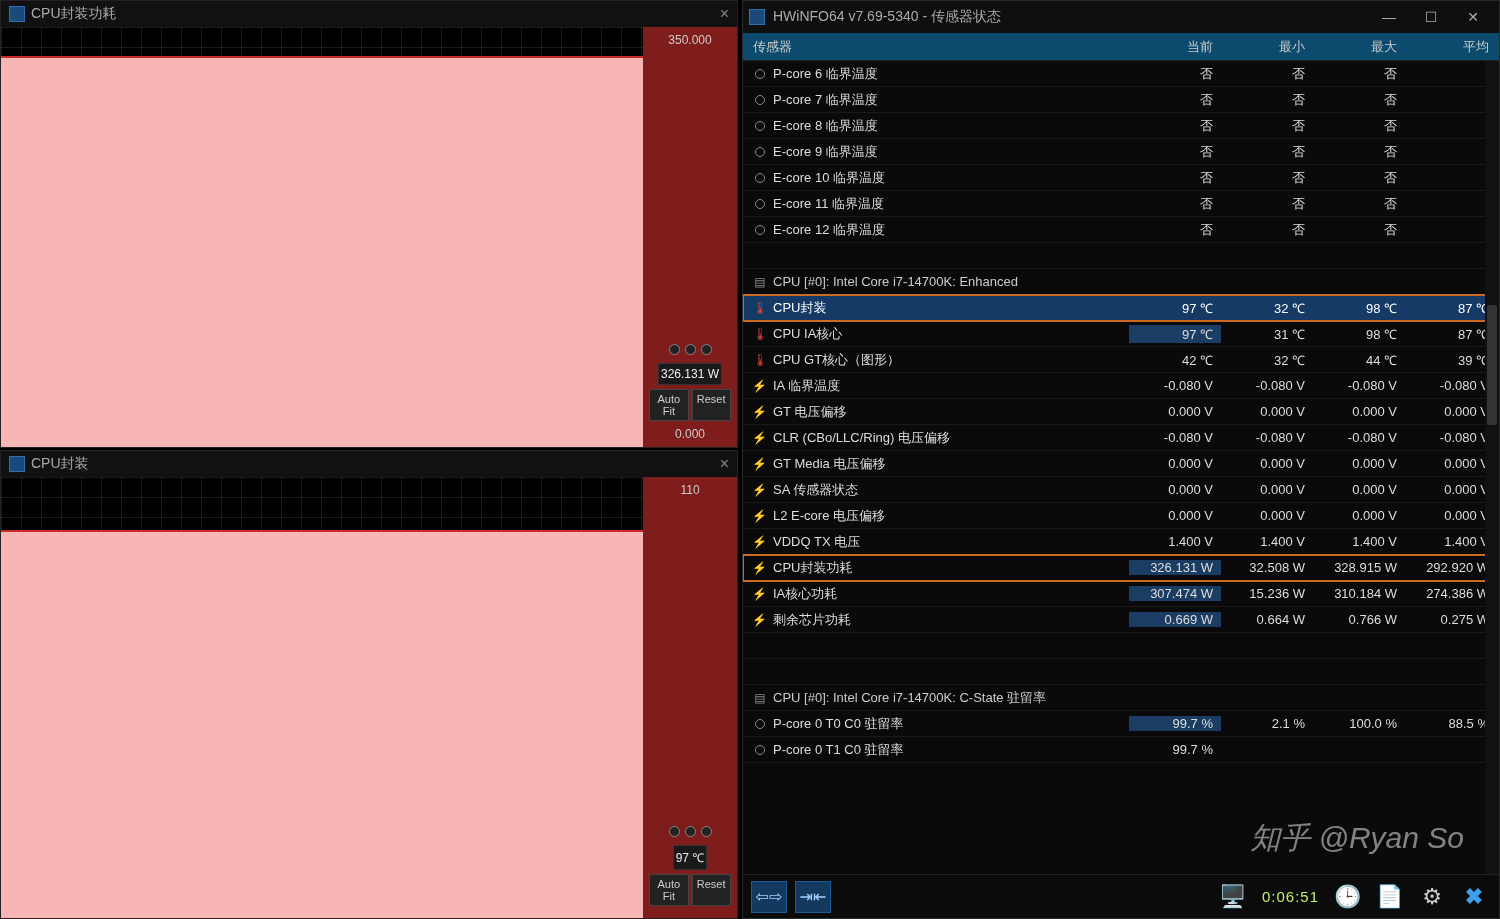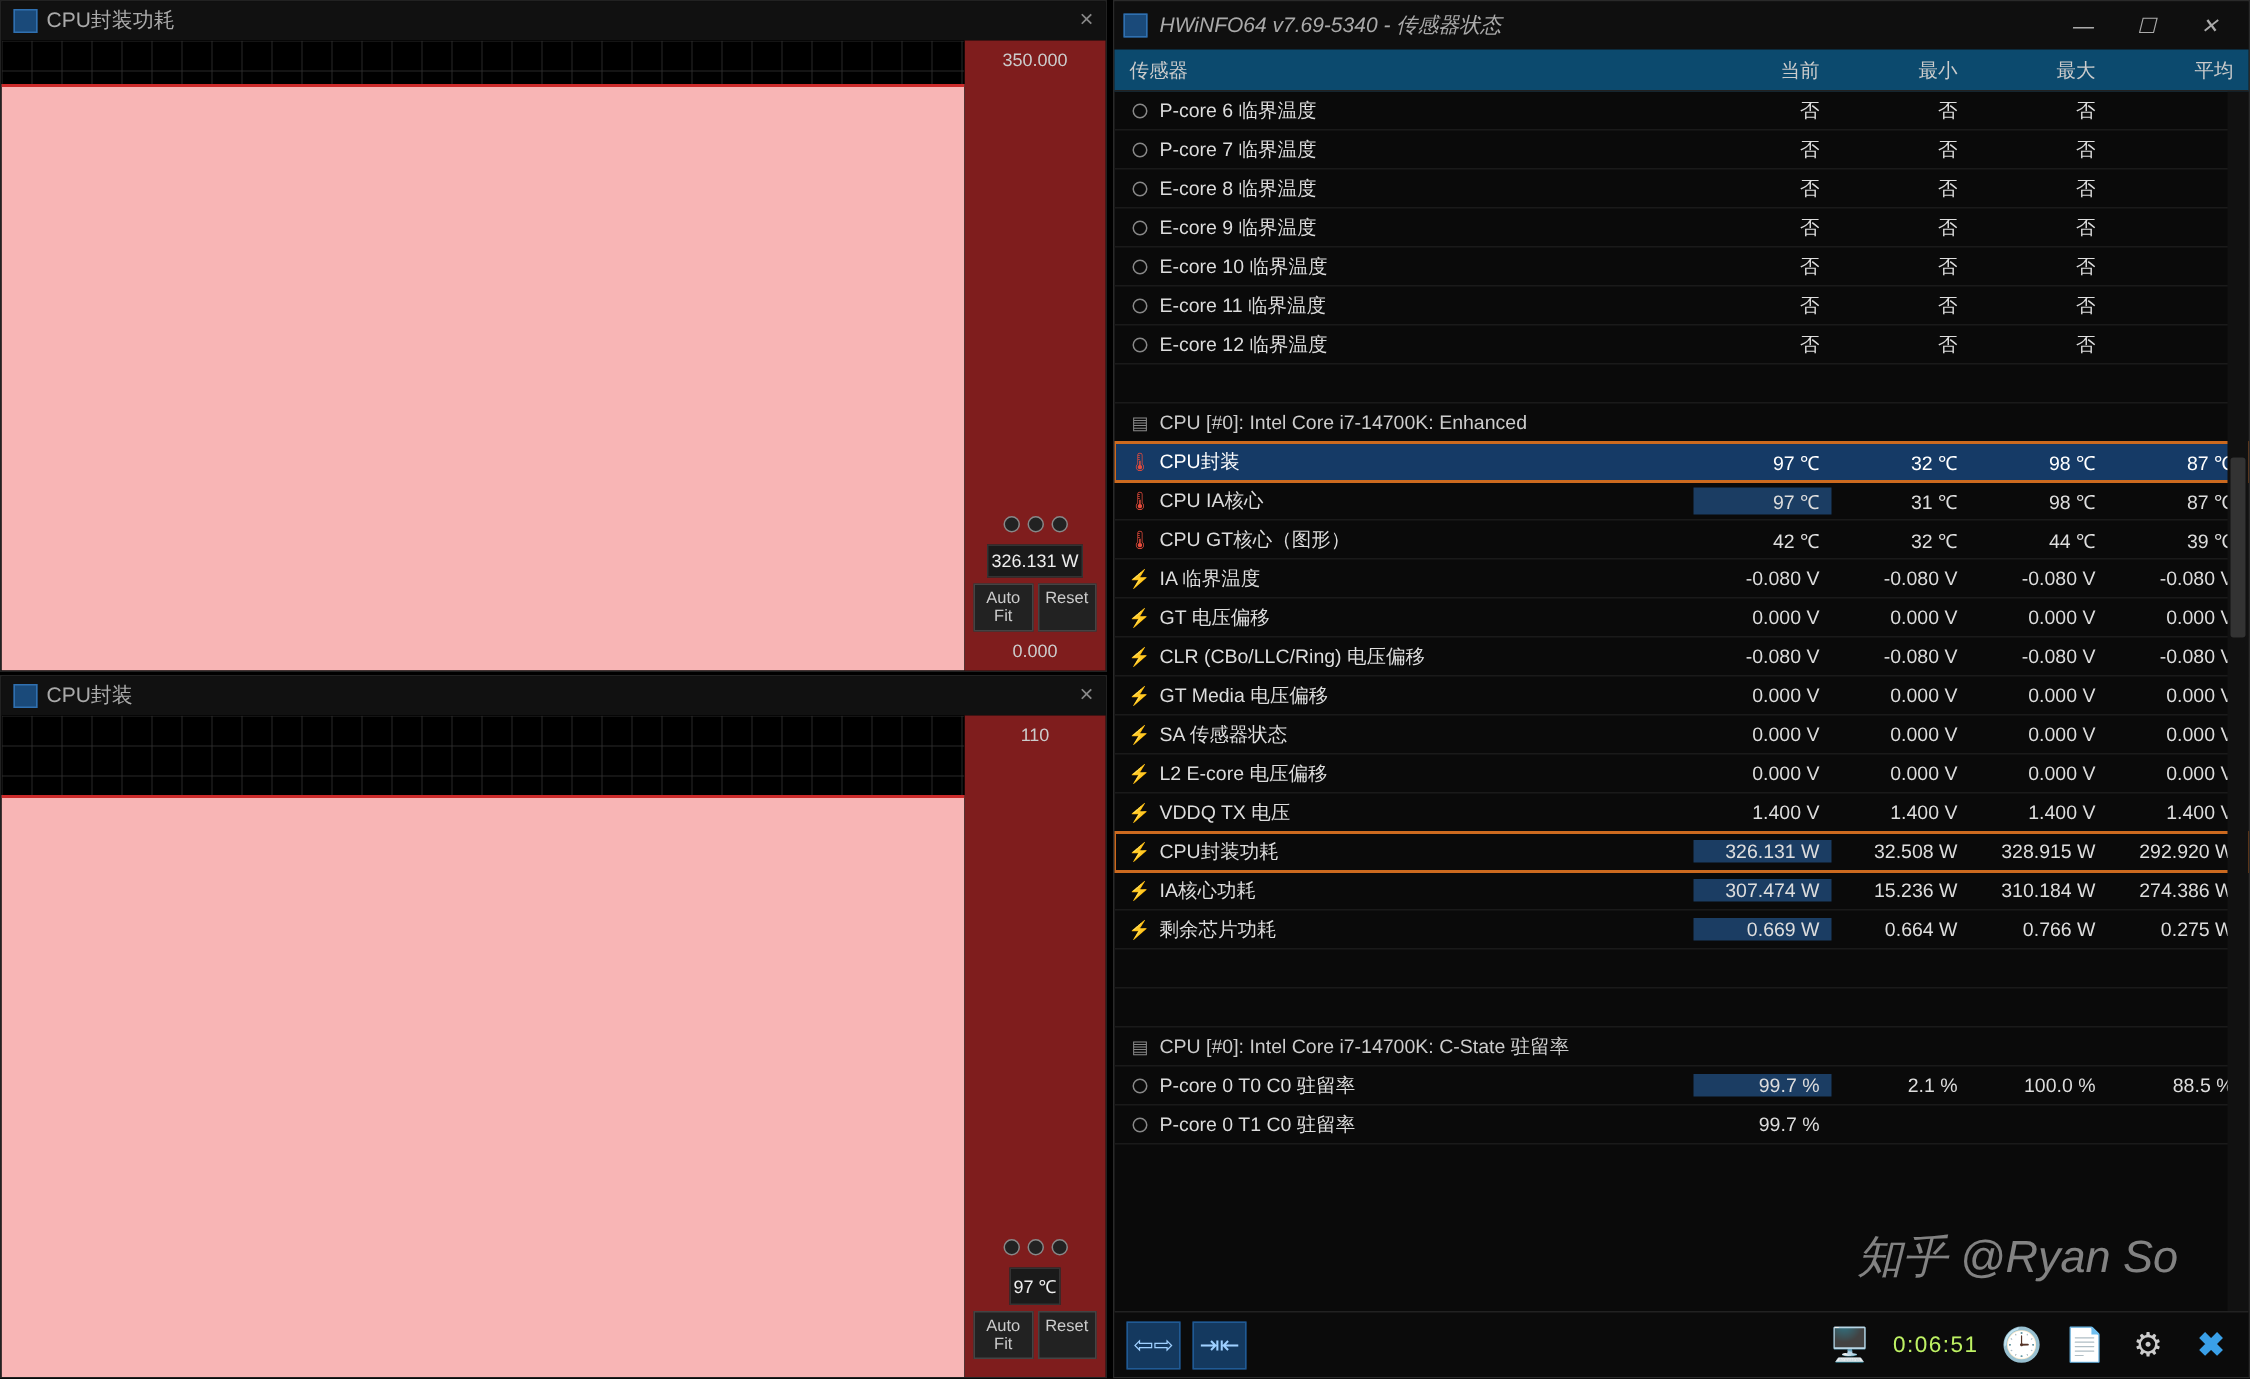--- a/index.html
+++ b/index.html
@@ -125,21 +125,20 @@
 }
 .titlebar {
   display: flex;
   align-items: center;
   height: 32px;
   background: #0f0f0f;
   color: #aaa;
   padding: 0 6px;
   gap: 8px;
   font-size: 14px;
-  font-style: italic;
 }
 .win-btns { margin-left: auto; display: flex; gap: 2px; }
 .win-btn {
   width: 40px; height: 26px;
   color: #aaa;
   display: flex; align-items: center; justify-content: center;
   font-size: 14px;
 }
 .header-row, .data-row {
   display: flex;
@@ -221,21 +220,21 @@
   display: flex; align-items: center; justify-content: center;
   font-size: 22px;
   color: #ccc;
 }
 .bb-icon.yellow { color: #e8c54a; }
 .bb-icon.blue { color: #3aa0e8; }
 .bb-clock { font-size: 15px; color: #bef264; letter-spacing: 1px; margin: 0 4px; }
 .bb-spacer { flex: 1; }
 .watermark {
   position: absolute;
-  right: 48px;
+  right: 36px;
   bottom: 60px;
   font-size: 30px;
   font-style: italic;
   color: rgba(230,230,230,0.55);
   pointer-events: none;
 }
 .app-icon {
   width: 16px; height: 16px;
   background: #1a4a7a;
   border: 1px solid #3070b0;

